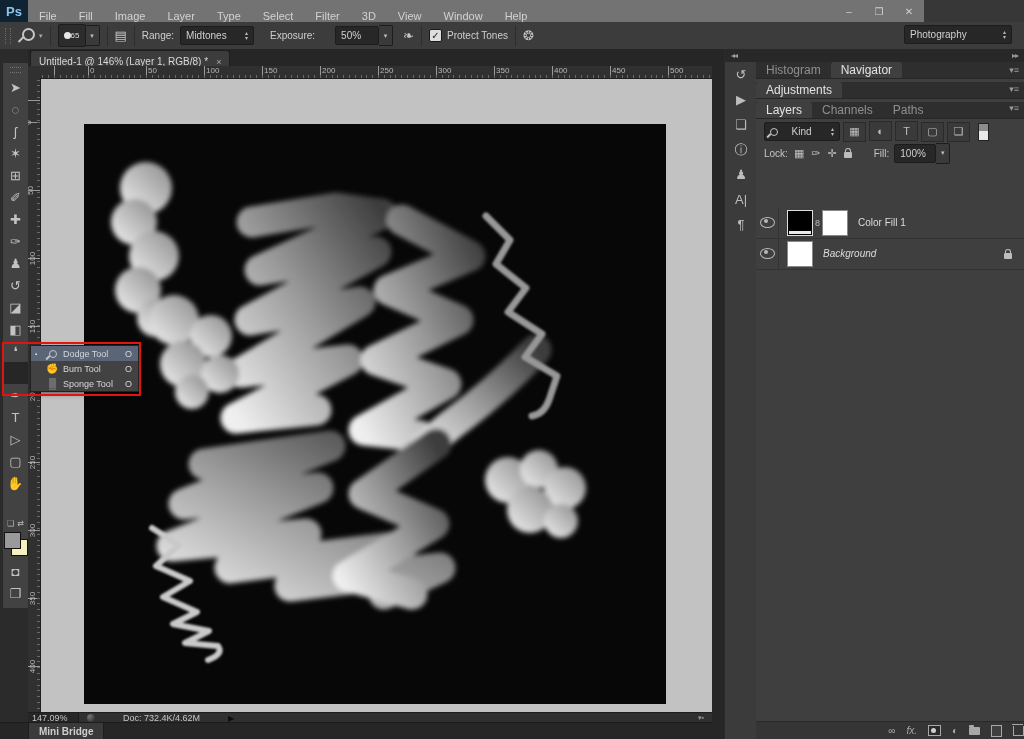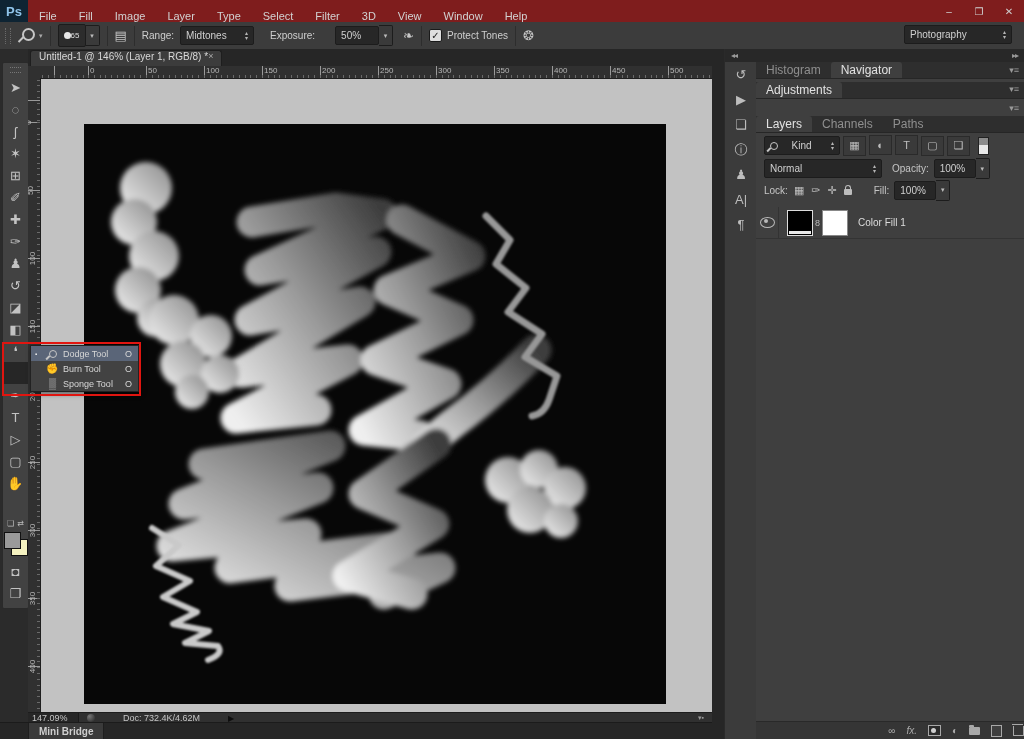--- a/index.html
+++ b/index.html
@@ -1,20 +1,20 @@
 <!DOCTYPE html>
 <html><head>
 <meta charset="utf-8">
 <style>
   html,body{margin:0;padding:0}
   body{width:1024px;height:739px;position:relative;overflow:hidden;background:#373737;
        font-family:"Liberation Sans",sans-serif;color:#cfcfcf;font-size:11px}
   .abs{position:absolute}
   
-  .menu-bar{left:0;top:0;width:1024px;height:22px;background:#7f1d1d;border-bottom:1px solid #232323;
+  .menu-bar{left:0;top:0;width:924px;height:22px;background:#737373;border-bottom:1px solid #232323;
             display:flex;align-items:center}
   .ps-logo{width:28px;height:22px;background:#0e2433;color:#8fc4ea;font-weight:bold;font-size:13px;
            display:flex;align-items:center;justify-content:center}
   .menu-items{display:flex;height:100%}
   .menu-item{padding:16px 11px;display:flex;align-items:center;color:#d2d2d2}
   .win-btns{margin-left:auto;display:flex;height:100%}
   .win-btn{width:30px;display:flex;align-items:center;justify-content:center;color:#cfcfcf;font-size:10px}
   
   .options-bar{left:0;top:22px;width:1024px;height:27px;background:#3c3c3c;border-bottom:1px solid #242424;
                display:flex;align-items:center;font-size:10px}
@@ -44,21 +44,21 @@
   .tool.sel{background:#262626}
   .tool .tglyph{pointer-events:none}
   .pin.show{display:inline-block}
   .fgbg{position:relative;width:24px;height:24px;margin:4px auto 0}
   .bgswatch{position:absolute;right:0;bottom:0;width:15px;height:15px;background:#f5f2c0;border:1px solid #111}
   .fgswatch{position:absolute;left:0;top:0;width:15px;height:15px;background:#9a9a9a;border:1px solid #111}
   .mini-row{display:flex;justify-content:center;gap:3px;font-size:8px;color:#bbb;margin-top:3px}
   
   .tab-well{left:28px;top:49px;width:684px;height:17px;background:#262626;border-bottom:1px solid #1b1b1b}
   .doc-tab{position:absolute;left:2px;top:1px;height:16px;background:#3c3c3c;border:1px solid #1e1e1e;border-bottom:none;
-           border-radius:3px 3px 0 0;display:flex;align-items:flex-start;padding:0 8px;font-size:10px;color:#d8d8d8;}
+           border-radius:3px 3px 0 0;display:flex;align-items:flex-end;padding:0 8px;font-size:10px;color:#d8d8d8;gap:8px}
   .doc-close{color:#aaa;font-size:9px}
   .editor{left:28px;top:66px;width:684px;height:646px;background:#c2c2c2;overflow:hidden}
   .ruler-corner{left:0;top:0;width:12px;height:12px;background:#303030;border-right:1px solid #1f1f1f;border-bottom:1px solid #1f1f1f}
   .ruler-h{left:12px;top:0;width:672px;height:12px;background:#303030;border-bottom:1px solid #1f1f1f;
     background-image:repeating-linear-gradient(90deg,#6a6a6a 0 1px,transparent 1px 5.8px),
                      repeating-linear-gradient(90deg,#9a9a9a 0 1px,transparent 1px 58px);
     background-size:100% 3px,100% 12px;background-position:48px bottom,48px 0;background-repeat:repeat-x}
   .ruler-v{left:0;top:12px;width:12px;height:634px;background:#303030;border-right:1px solid #1f1f1f;
     background-image:repeating-linear-gradient(180deg,#6a6a6a 0 1px,transparent 1px 5.8px),
                      repeating-linear-gradient(180deg,#9a9a9a 0 1px,transparent 1px 68px);
@@ -461,21 +461,21 @@
       <div class="ptab active">Navigator</div>
     </div>
   <span class="pmenu" style="top:16px">▾≡</span>
 
   <div class="tabrow" style="margin-top:3px">
 
   <div class="ptab active">Adjustments</div>
     </div>
   <span class="pmenu" style="top:35px">▾≡</span>
 
-  <div class="tabrow" style="margin-top:17px">
+  <div class="tabrow" style="margin-top:3px">
 
   <div class="ptab active">Layers</div>
       <div class="ptab">Channels</div>
       <div class="ptab">Paths</div>
     </div>
   <span class="pmenu" style="top:54px">▾≡</span>
 
   <div class="prow" style="height:21px;margin-top:2px">
     <span class="field" style="width:64px;justify-content:space-between">
       <span class="pin sm"></span>
@@ -484,32 +484,20 @@
           <span>▴</span>
           <span>▾</span>
         </span>
     </span>
     <span>
       
     <span class="small-btn">▦</span><span class="small-btn">◐</span><span class="small-btn">T</span><span class="small-btn">▢</span><span class="small-btn">❏</span></span>
     <span class="filter-toggle"></span>
   </div>
 
-  <div class="prow" style="height:21px;margin-top:2px">
-    <span class="field" style="width:106px;justify-content:space-between">
-      <span>Normal</span>
-      <span class="updown">
-          <span>▴</span>
-          <span>▾</span>
-        </span>
-    </span>
-    <span style="margin-left:10px">Opacity:</span>
-    <span class="field" style="width:30px;margin-left:5px">100%</span>
-    <span class="ddbtn">▾</span>
-  </div>
 
   <div class="prow" style="height:20px;margin-top:1px">
     <span>Lock:</span>
     <span class="lockicons">
       <span>▦</span>
       <span>✑</span>
       <span>✛</span>
       <span class="lockcss"></span>
     </span>
     <span style="margin-left:22px">Fill:</span>
@@ -519,20 +507,28 @@
 
   <div class="layer-row" style="top:158px">
     <span class="eye-cell">
         <span class="eye"></span>
       </span>
     <span class="thumb blackfill"></span>
     <span class="chain">8</span>
     <span class="thumb white" style="margin-left:0"></span>
     <span class="layer-name">Color Fill 1</span>
   </div>
+  <div class="layer-row" style="top:189px">
+    <span class="eye-cell">
+        <span class="eye"></span>
+      </span>
+    <span class="thumb white"></span>
+    <span class="layer-name italic">Background</span>
+    <span class="row-lock lockcss"></span>
+  </div>
 
   <div class="pan-footer">
     <span class="fico">∞</span>
     <span class="fico" style="font-style:italic">fx.</span>
     <span class="fico mask-ico"></span>
     <span class="fico">◐</span>
     <span class="fico folder-ico"></span>
     <span class="fico new-ico"></span>
     <span class="fico trash-ico"></span>
   </div>

